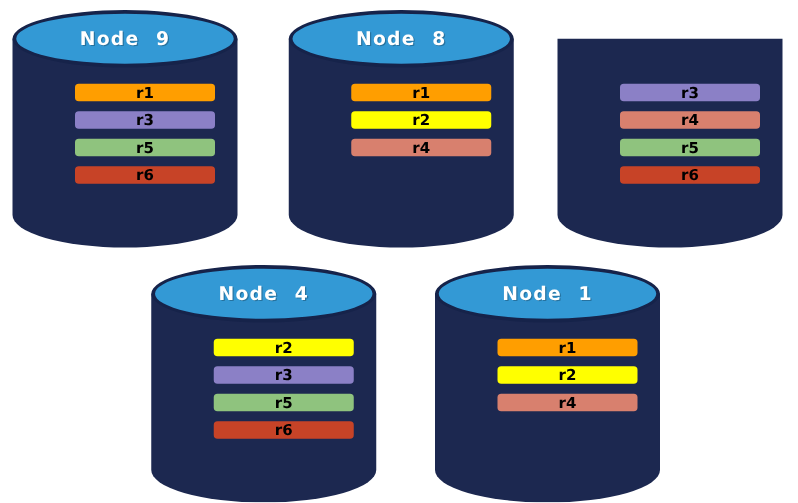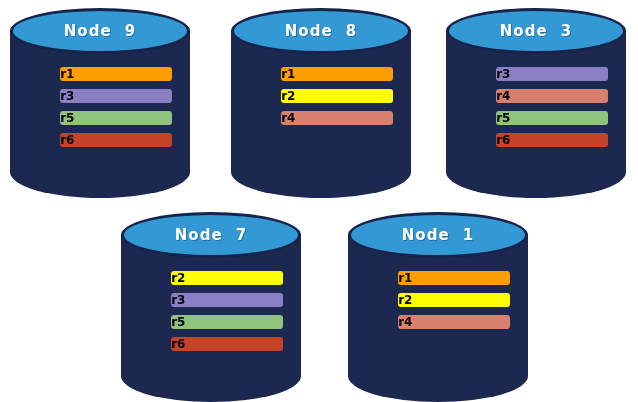--- a/index.html
+++ b/index.html
@@ -24,21 +24,21 @@
     letter-spacing:1px;word-spacing:7px;
     text-shadow:1px 1px 0 rgba(0,0,0,0.25);
     white-space:nowrap;
   }
   .bars{
     position:absolute;left:0;right:0;top:59px;z-index:3;
     display:flex;flex-direction:column;align-items:center;gap:8px;
   }
   .bar{
     width:62%;height:14px;border-radius:3px;
-    display:flex;align-items:center;margin-left:32px;
+    display:flex;align-items:center;justify-content:center;margin-left:32px;
   }
   .bar span{
     font-size:12px;font-weight:bold;color:#000000;line-height:1;
   }
 </style>
 </head>
 <body>
 
 <div class="canvas">
 
@@ -76,43 +76,40 @@
           <span>r2</span>
         </div>
       <div class="bar" style="background-color: rgb(216, 128, 110);">
           <span>r4</span>
         </div>
     </div>
   </div>
 
   <div class="cylinder" style="left:446px;top:8px;">
     <div class="cyl-body" style="background-color: rgb(28, 40, 80);"></div>
-    <div class="cyl-top" style="background-color: rgb(51, 153, 213);">
-      <span class="node-title">Node 3</span>
-    </div>
     <div class="bars">
       <div class="bar" style="background-color: rgb(139, 128, 198);">
           <span>r3</span>
         </div>
       <div class="bar" style="background-color: rgb(216, 128, 110);">
           <span>r4</span>
         </div>
       <div class="bar" style="background-color: rgb(143, 195, 126);">
           <span>r5</span>
         </div>
       <div class="bar" style="background-color: rgb(199, 67, 39);">
           <span>r6</span>
         </div>
     </div>
   </div>
 
   <div class="cylinder" style="left:121px;top:212px;">
     <div class="cyl-body" style="background-color: rgb(28, 40, 80);"></div>
     <div class="cyl-top" style="background-color: rgb(51, 153, 213);">
-      <span class="node-title">Node 7</span>
+      <span class="node-title">Node 4</span>
     </div>
     <div class="bars">
       <div class="bar" style="background-color: rgb(255, 255, 0);">
           <span>r2</span>
         </div>
       <div class="bar" style="background-color: rgb(139, 128, 198);">
           <span>r3</span>
         </div>
       <div class="bar" style="background-color: rgb(143, 195, 126);">
           <span>r5</span>

